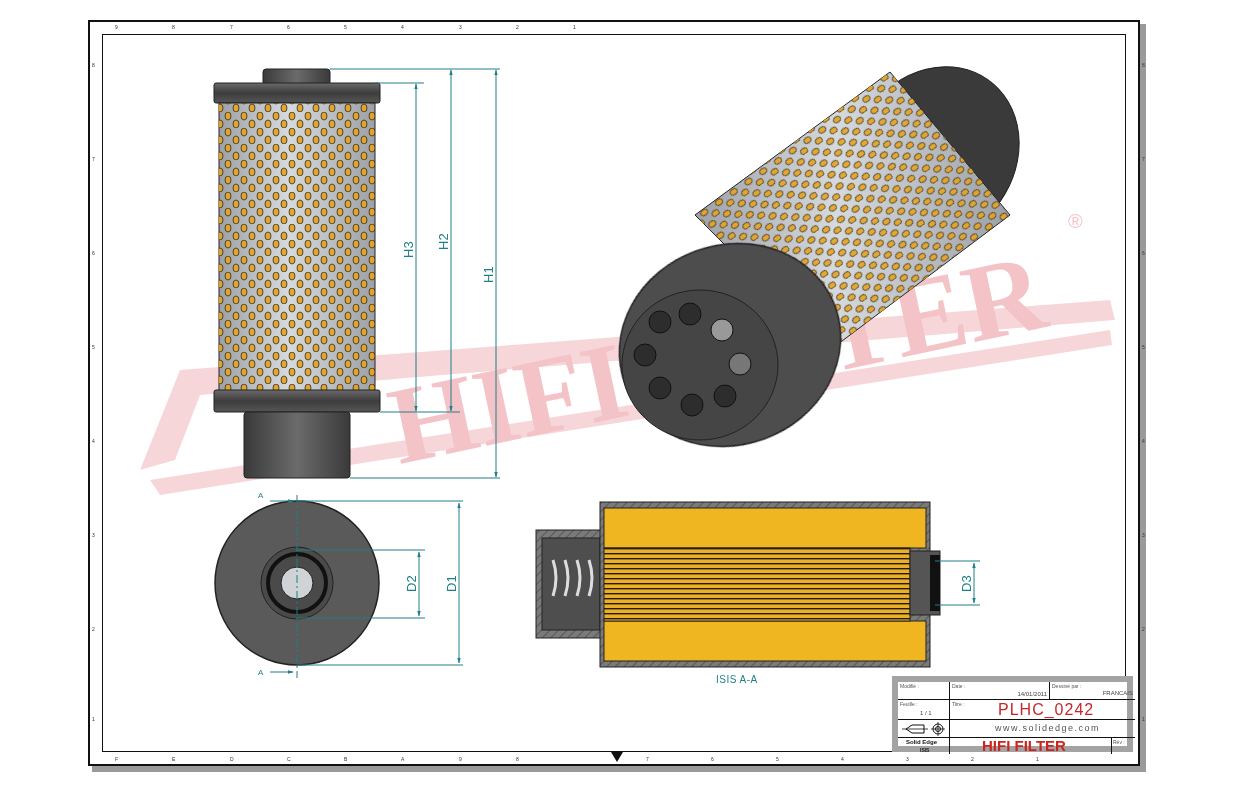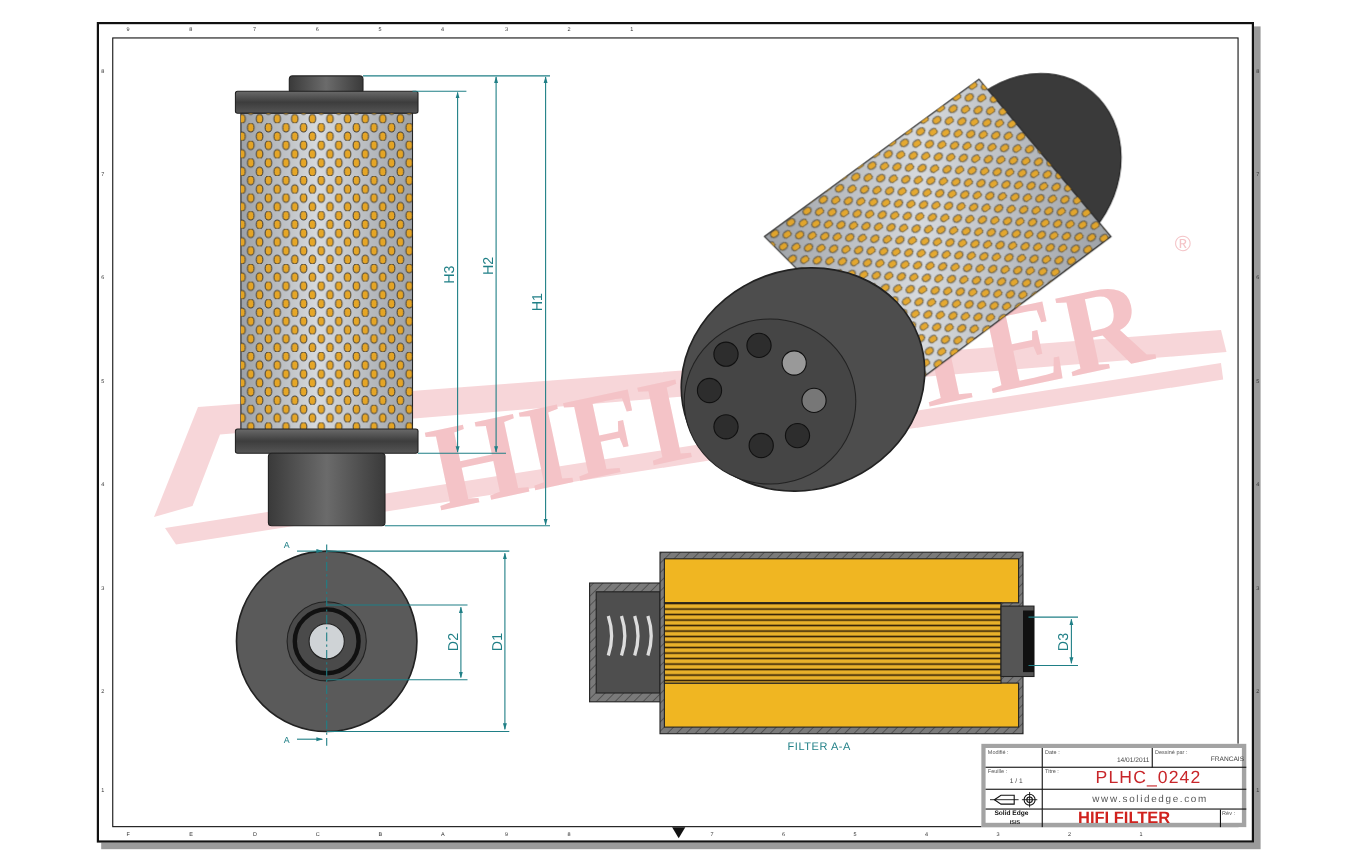--- a/index.html
+++ b/index.html
@@ -3,21 +3,21 @@
 <meta charset="utf-8">
 <style>
   html,body{margin:0;padding:0;background:#ffffff;}
   body{width:1233px;height:785px;position:relative;overflow:hidden;font-family:"Liberation Sans",sans-serif;}
   #sheet-shadow{position:absolute;left:92px;top:24px;width:1054px;height:748px;background:#9a9a9a;}
   #sheet{position:absolute;left:88px;top:20px;width:1052px;height:746px;background:#fff;border:2px solid #111;box-sizing:border-box;}
   #inner-frame{position:absolute;left:12px;top:12px;right:12px;bottom:12px;border:1.5px solid #111;}
   .tick-label{position:absolute;font-size:5px;color:#333;font-family:"Liberation Sans",sans-serif;}
   svg{position:absolute;left:0;top:0;}
   .dim-text{font-family:"Liberation Sans",sans-serif;font-size:13px;fill:#1f7f86;}
-  .title-block{position:absolute;left:892px;top:676px;width:241px;height:76px;border:4px solid #a3a3a3;box-sizing:border-box;background:#fff;}
+  .title-block{position:absolute;left:892px;top:676px;width:241px;height:76px;border:6px solid #a3a3a3;box-sizing:border-box;background:#fff;}
   .tb-cell{position:absolute;border-right:1px solid #111;border-bottom:1px solid #111;box-sizing:border-box;}
   .tb-small{position:absolute;font-size:5px;color:#555;}
   .tb-val{position:absolute;font-size:6px;color:#444;}
   .tb-drawing{position:absolute;color:#c8262a;font-size:16px;letter-spacing:1px;}
   .tb-url{position:absolute;color:#555;font-size:9px;letter-spacing:1.5px;}
   .tb-company{position:absolute;color:#d0221e;font-size:15px;font-weight:bold;}
   .tb-se{position:absolute;font-size:6px;font-weight:bold;color:#111;}
   .caption{position:absolute;font-family:"Liberation Sans",sans-serif;font-size:10px;color:#1f7f86;letter-spacing:0.5px;}
 </style>
 </head>
@@ -200,21 +200,21 @@
   <g stroke="#1f7f86" stroke-width="1" fill="none">
     <line x1="935" y1="561" x2="980" y2="561"></line>
     <line x1="935" y1="605" x2="980" y2="605"></line>
     <line x1="974" y1="563" x2="974" y2="603" marker-start="url(#arr)" marker-end="url(#arr)"></line>
   </g>
   <text class="dim-text" transform="translate(971,592) rotate(-90)">D3</text>
 
   <polygon points="611,752 623,752 617,762" fill="#111"></polygon>
 </svg>
 
-<div class="caption" style="left:716px;top:674px">FILTER A-A</div>
+<div class="caption" style="left:716px;top:674px">ISIS A-A</div>
 
 <div class="title-block">
   <div class="tb-cell" style="left:0;top:0;width:52px;height:18px">
     <span class="tb-small" style="left:2px;top:1px">Modifié :</span>
   </div>
   <div class="tb-cell" style="left:52px;top:0;width:100px;height:18px">
     <span class="tb-small" style="left:2px;top:1px">Date :</span>
     <span class="tb-val" style="right:2px;top:9px">14/01/2011</span>
   </div>
   <div class="tb-cell" style="left:152px;top:0;width:85px;height:18px;border-right:none">

